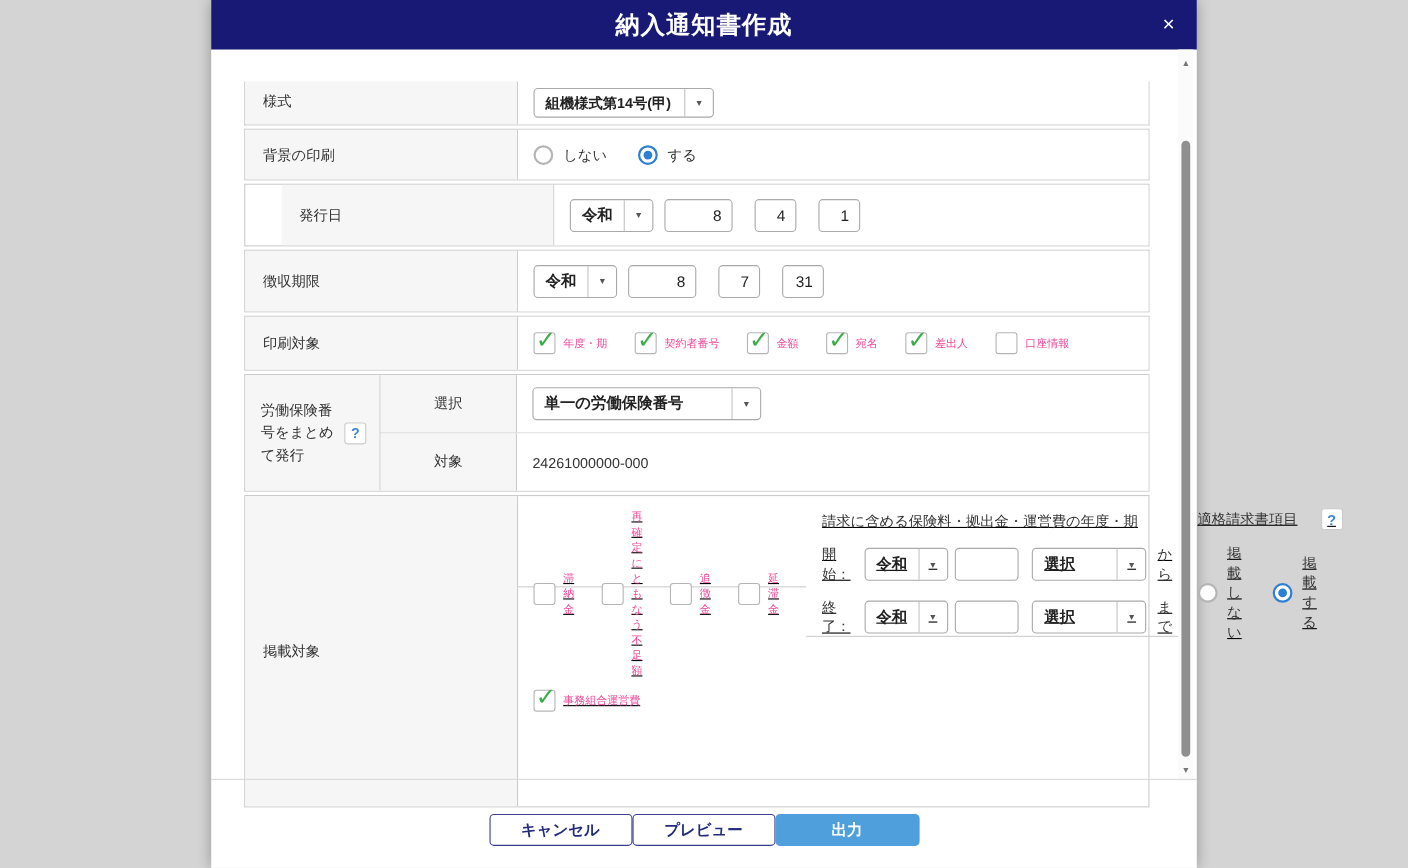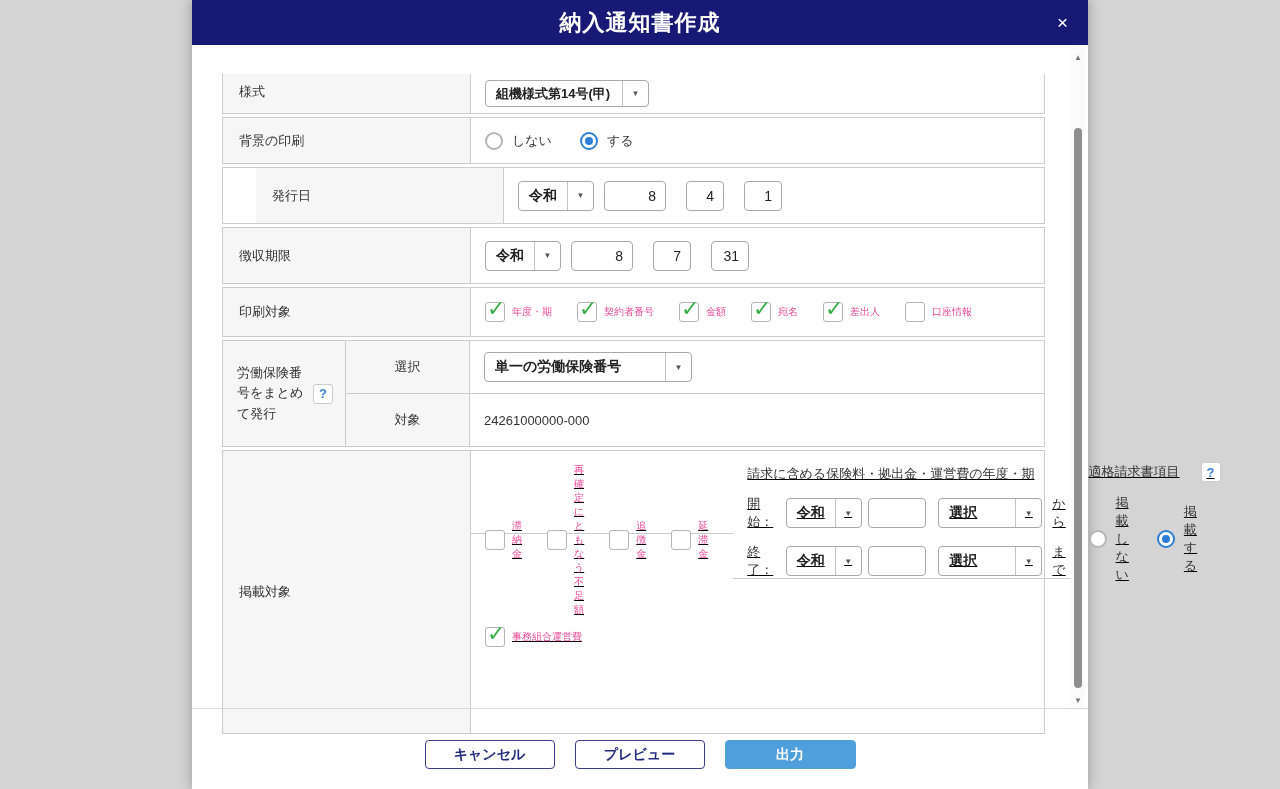--- a/index.html
+++ b/index.html
@@ -93,21 +93,21 @@
 
   
   .vscroll { position:absolute; left:879px; top:45px; width:14px; height:665px; background:#fbfbfb; }
   .vs-arrow { position:absolute; left:0; width:14px; height:16px; display:flex; align-items:center;
               justify-content:center; font-size:8px; color:#777; }
   .vs-up { top:4px; } .vs-down { bottom:2px; }
   .vs-thumb { position:absolute; left:3px; top:83px; width:8px; height:560px; background:#8f8f8f; border-radius:4px; }
 
   
   .footer-sep { position:absolute; left:0; top:708px; width:896px; border-top:1px solid #d9d9d9; }
-  .footer { position:absolute; left:0; top:740px; width:896px; display:flex; justify-content:center; gap:20px; }
+  .footer { position:absolute; left:0; top:740px; width:896px; display:flex; justify-content:center; gap:0; }
   .btn { height:29px; box-sizing:border-box; border-radius:4px; font-size:14px; font-weight:bold;
          display:flex; align-items:center; justify-content:center; cursor:pointer;
          font-family:"Liberation Sans","DejaVu Sans",sans-serif; }
   .btn-outline { width:130px; background:#fff; border:1px solid #3c3c8f; color:#232b7d; }
   .btn-primary { width:131px; background:#4f9fdd; border:1px solid #4f9fdd; color:#fff; }
 </style>
 </head>
 <body>
 
 <div class="stage">

